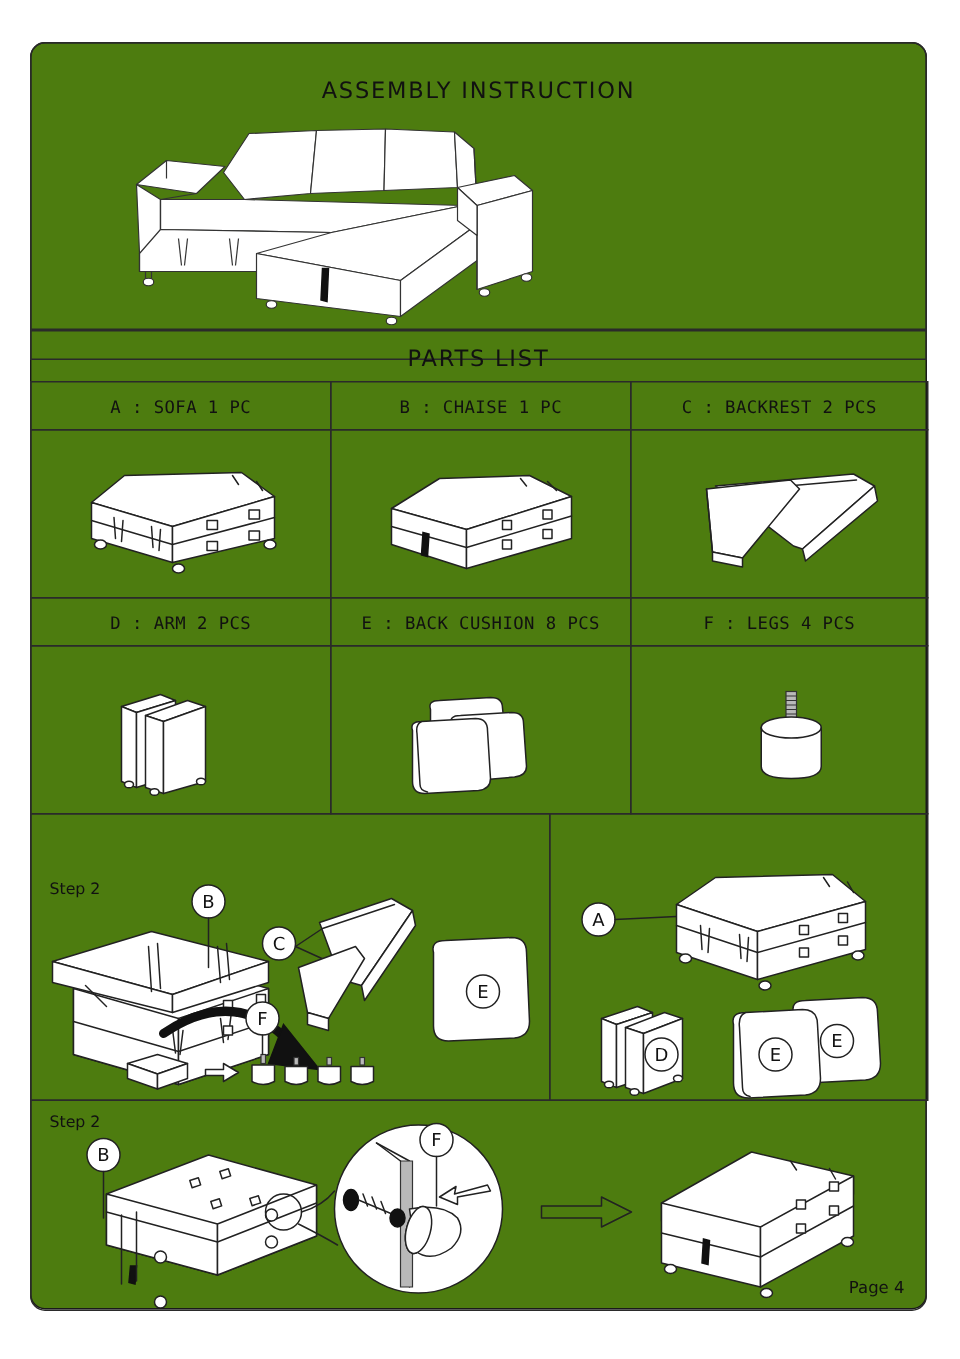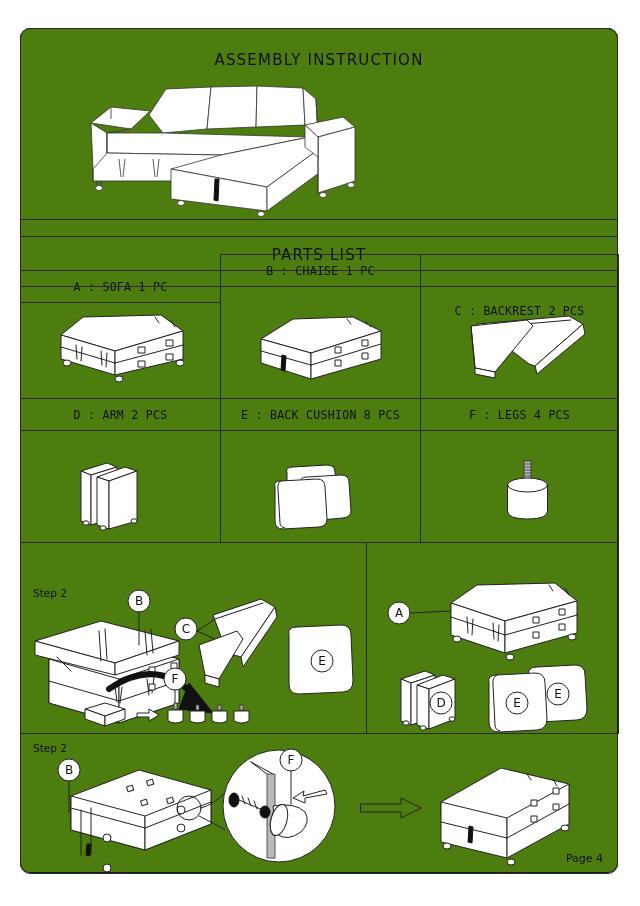--- a/index.html
+++ b/index.html
@@ -127,32 +127,32 @@
         <path class="ln-thin" d="M26 104 L26 110 M30 104 L30 110"></path>
         <ellipse class="fillw-thin" cx="28" cy="111" rx="3.5" ry="2.5"></ellipse>
         <ellipse class="fillw-thin" cx="110" cy="126" rx="3.5" ry="2.5"></ellipse>
         <ellipse class="fillw-thin" cx="190" cy="137" rx="3.5" ry="2.5"></ellipse>
         <ellipse class="fillw-thin" cx="252" cy="118" rx="3.5" ry="2.5"></ellipse>
         <ellipse class="fillw-thin" cx="280" cy="108" rx="3.5" ry="2.5"></ellipse>
       </svg>
     </div>
   </div>
 
-  <div class="sect" style="left:-1px; top:191px; width:598px; height:35px;margin-top:16px;">
+  <div class="sect" style="left:-1px; top:191px; width:598px; height:20px;">
     <div class="band-title" style="position:absolute; left:0; top:9px; width:100%;">PARTS LIST</div>
   </div>
 
-  <div class="sect" style="left:-1px; top:225px; width:201px; height:33px;margin-top:16px;">
+  <div class="sect" style="left:-1px; top:225px; width:201px; height:33px;">
     <div class="cell-label" style="position:absolute; left:0; top:9px; width:100%;">A : SOFA 1 PC</div>
   </div>
   <div class="sect" style="left:199px; top:225px; width:201px; height:33px;">
     <div class="cell-label" style="position:absolute; left:0; top:9px; width:100%;">B : CHAISE 1 PC</div>
   </div>
   <div class="sect" style="left:399px; top:225px; width:199px; height:33px;">
-    <div class="cell-label" style="position:absolute; left:0; top:9px; width:100%;margin-top:40px;">C : BACKREST 2 PCS</div>
+    <div class="cell-label" style="position:absolute; left:0; top:9px; width:100%;">C : BACKREST 2 PCS</div>
   </div>
 
   <div class="sect" style="left:-1px; top:257px; width:201px; height:113px;">
     <div style="position:absolute; left:22px; top:22px;">
       <svg width="160" height="78" viewBox="0 0 160 78">
 
         <path class="fillw" d="M18 26 L40 8 L118 6 L140 22 L72 42 Z"></path>
         <path class="ln" d="M112 8 L116 14 M128 12 L132 18"></path>
 
         <path class="fillw" d="M18 26 L72 42 L72 66 L18 50 Z"></path>

